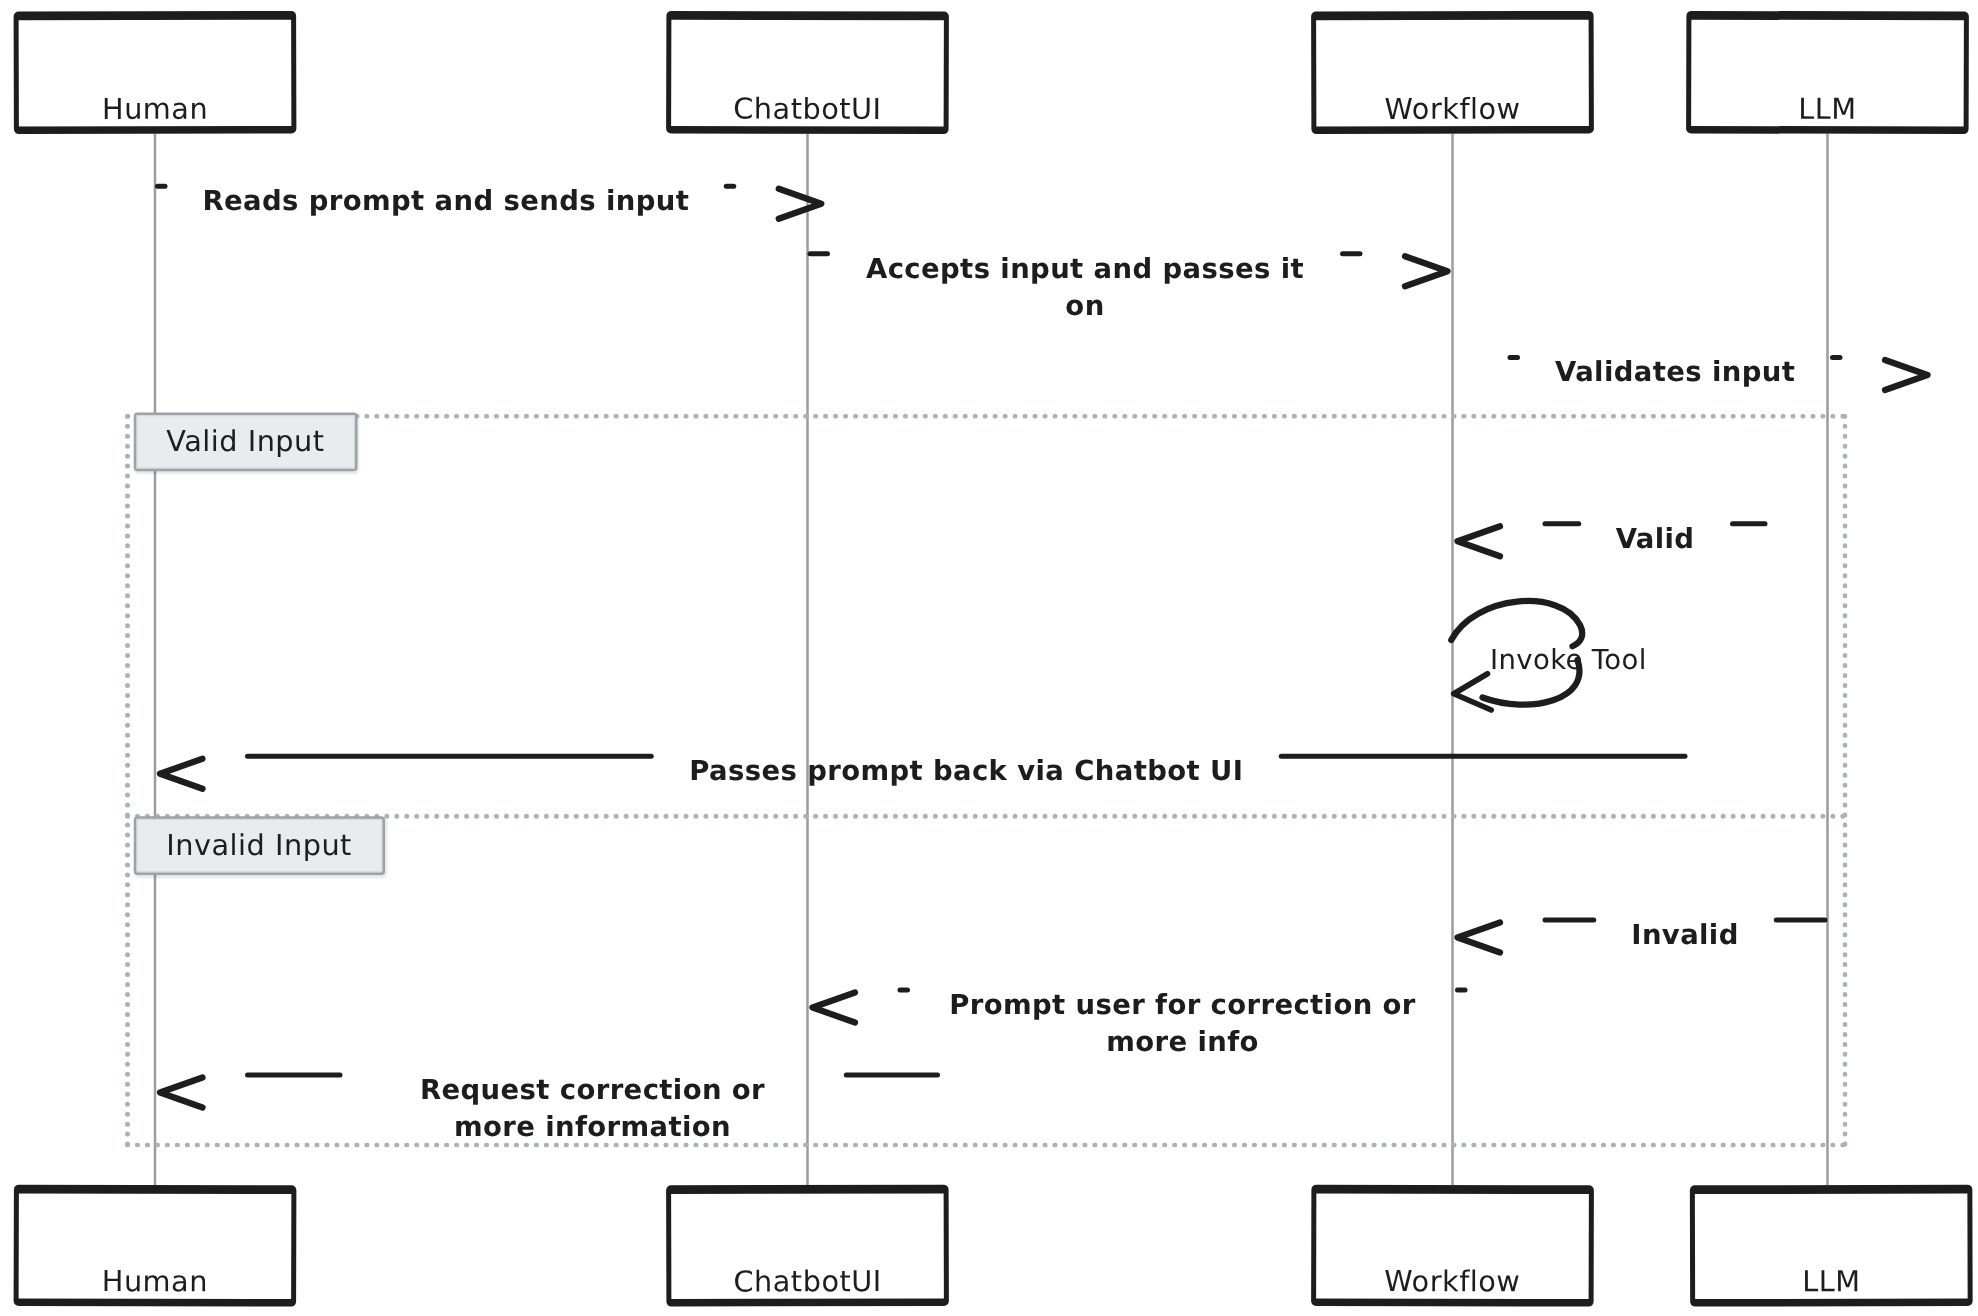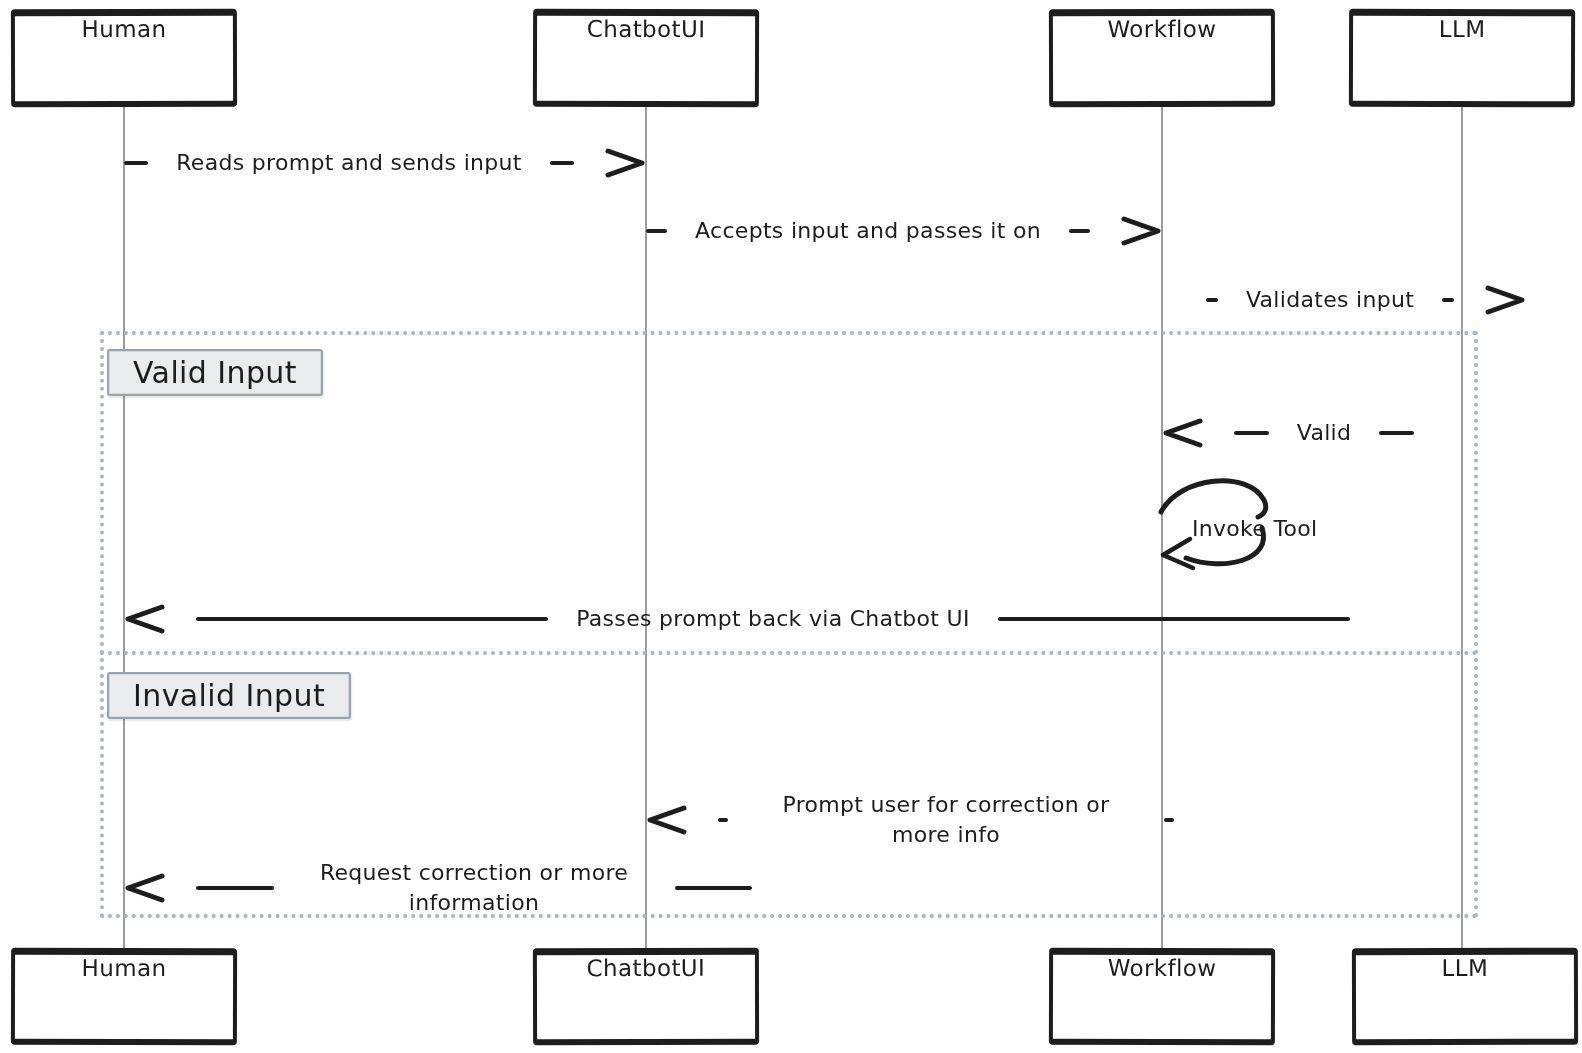--- a/index.html
+++ b/index.html
@@ -22,21 +22,21 @@
   }
   
   .actor{
     position:absolute;
     width:226px;height:98px;
     background:#fff;
     border:4px solid var(--ink);
     border-top-width:7px;
     border-bottom-width:6px;
     border-radius:4px;
-    display:flex;align-items:flex-start;justify-content:center;
+    display:flex;align-items:flex-end;justify-content:center;
     font-size:23px;letter-spacing:.4px;
     z-index:6;
   }
   .actor.tilt1{transform:rotate(-.15deg);}
   .actor.tilt2{transform:rotate(.15deg);}
   
   .lifeline{
     position:absolute;top:107px;height:841px;width:2px;
     background:var(--lifeline);z-index:1;
   }
@@ -53,30 +53,30 @@
     z-index:2;
   }
   .section-label{
     position:absolute;left:107px;height:47px;
     background:var(--section-fill);
     border:2px solid var(--section-border);
     border-radius:3px;
     box-shadow:1px 2px 2px rgba(0,0,0,.10), inset 0 0 0 1px rgba(153,163,169,.25);
     display:flex;align-items:center;
     padding:0 24px 0 24px;
-    font-size:30px;letter-spacing:.4px;
+    font-size:23px;letter-spacing:.4px;
     z-index:7;
-    margin-top:19px;
   }
   
   .msg{
     position:absolute;
-    display:flex;align-items:center;gap:28px;
+    display:flex;align-items:flex-start;gap:28px;
     transform:translateY(-50%);
     z-index:4;
+    font-weight:bold;
   }
   .seg{
     flex:1 1 auto;min-width:10px;height:4px;
     background:var(--ink);border-radius:2px;
   }
   .msg-text{
     font-size:22px;line-height:30px;letter-spacing:.3px;
     text-align:center;white-space:nowrap;
     flex:0 0 auto;
   }
@@ -168,20 +168,28 @@
 
   <div class="msg" style="left:124px;top:619px;width:1226px">
     <svg class="arrow" width="44" height="32" viewBox="0 0 44 32">
         <path d="M 38 4 L 4 16 L 38 28"></path>
       </svg>
     <span class="seg"></span>
     <span class="msg-text">Passes prompt back via Chatbot UI</span>
     <span class="seg"></span>
   </div>
 
+  <div class="msg" style="left:1162px;top:750px;width:300px">
+    <svg class="arrow" width="44" height="32" viewBox="0 0 44 32">
+        <path d="M 38 4 L 4 16 L 38 28"></path>
+      </svg>
+    <span class="seg"></span>
+    <span class="msg-text">Invalid</span>
+    <span class="seg"></span>
+  </div>
 
   <div class="msg" style="left:646px;top:820px;width:509px">
     <svg class="arrow" width="44" height="32" viewBox="0 0 44 32">
         <path d="M 38 4 L 4 16 L 38 28"></path>
       </svg>
     <span class="seg"></span>
     <span class="msg-text wrap" style="max-width:380px">Prompt user for correction or more info</span>
     <span class="seg"></span>
   </div>
 

